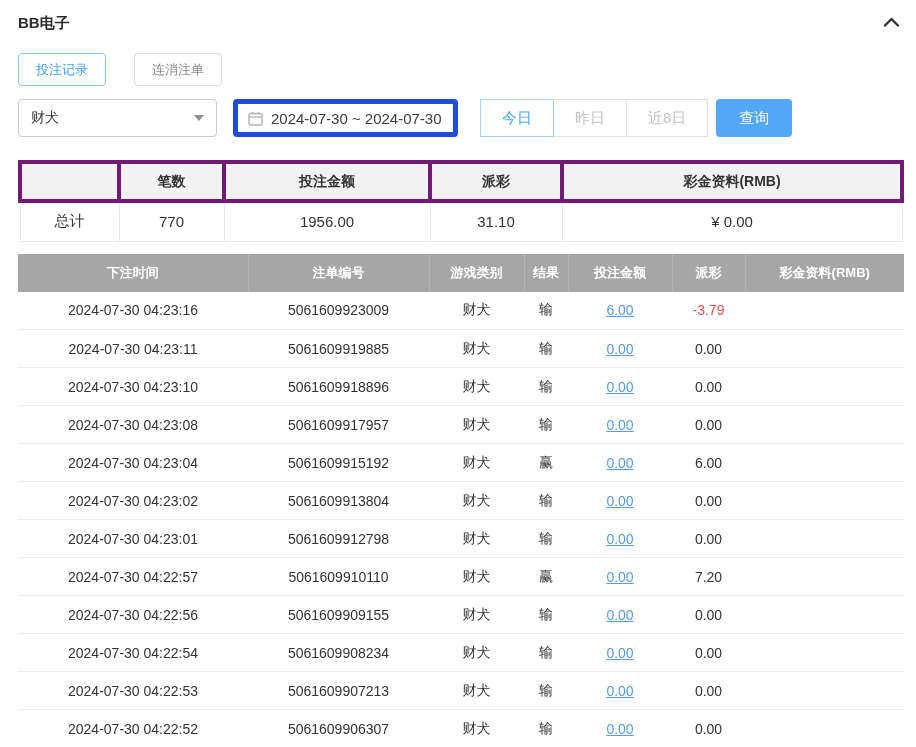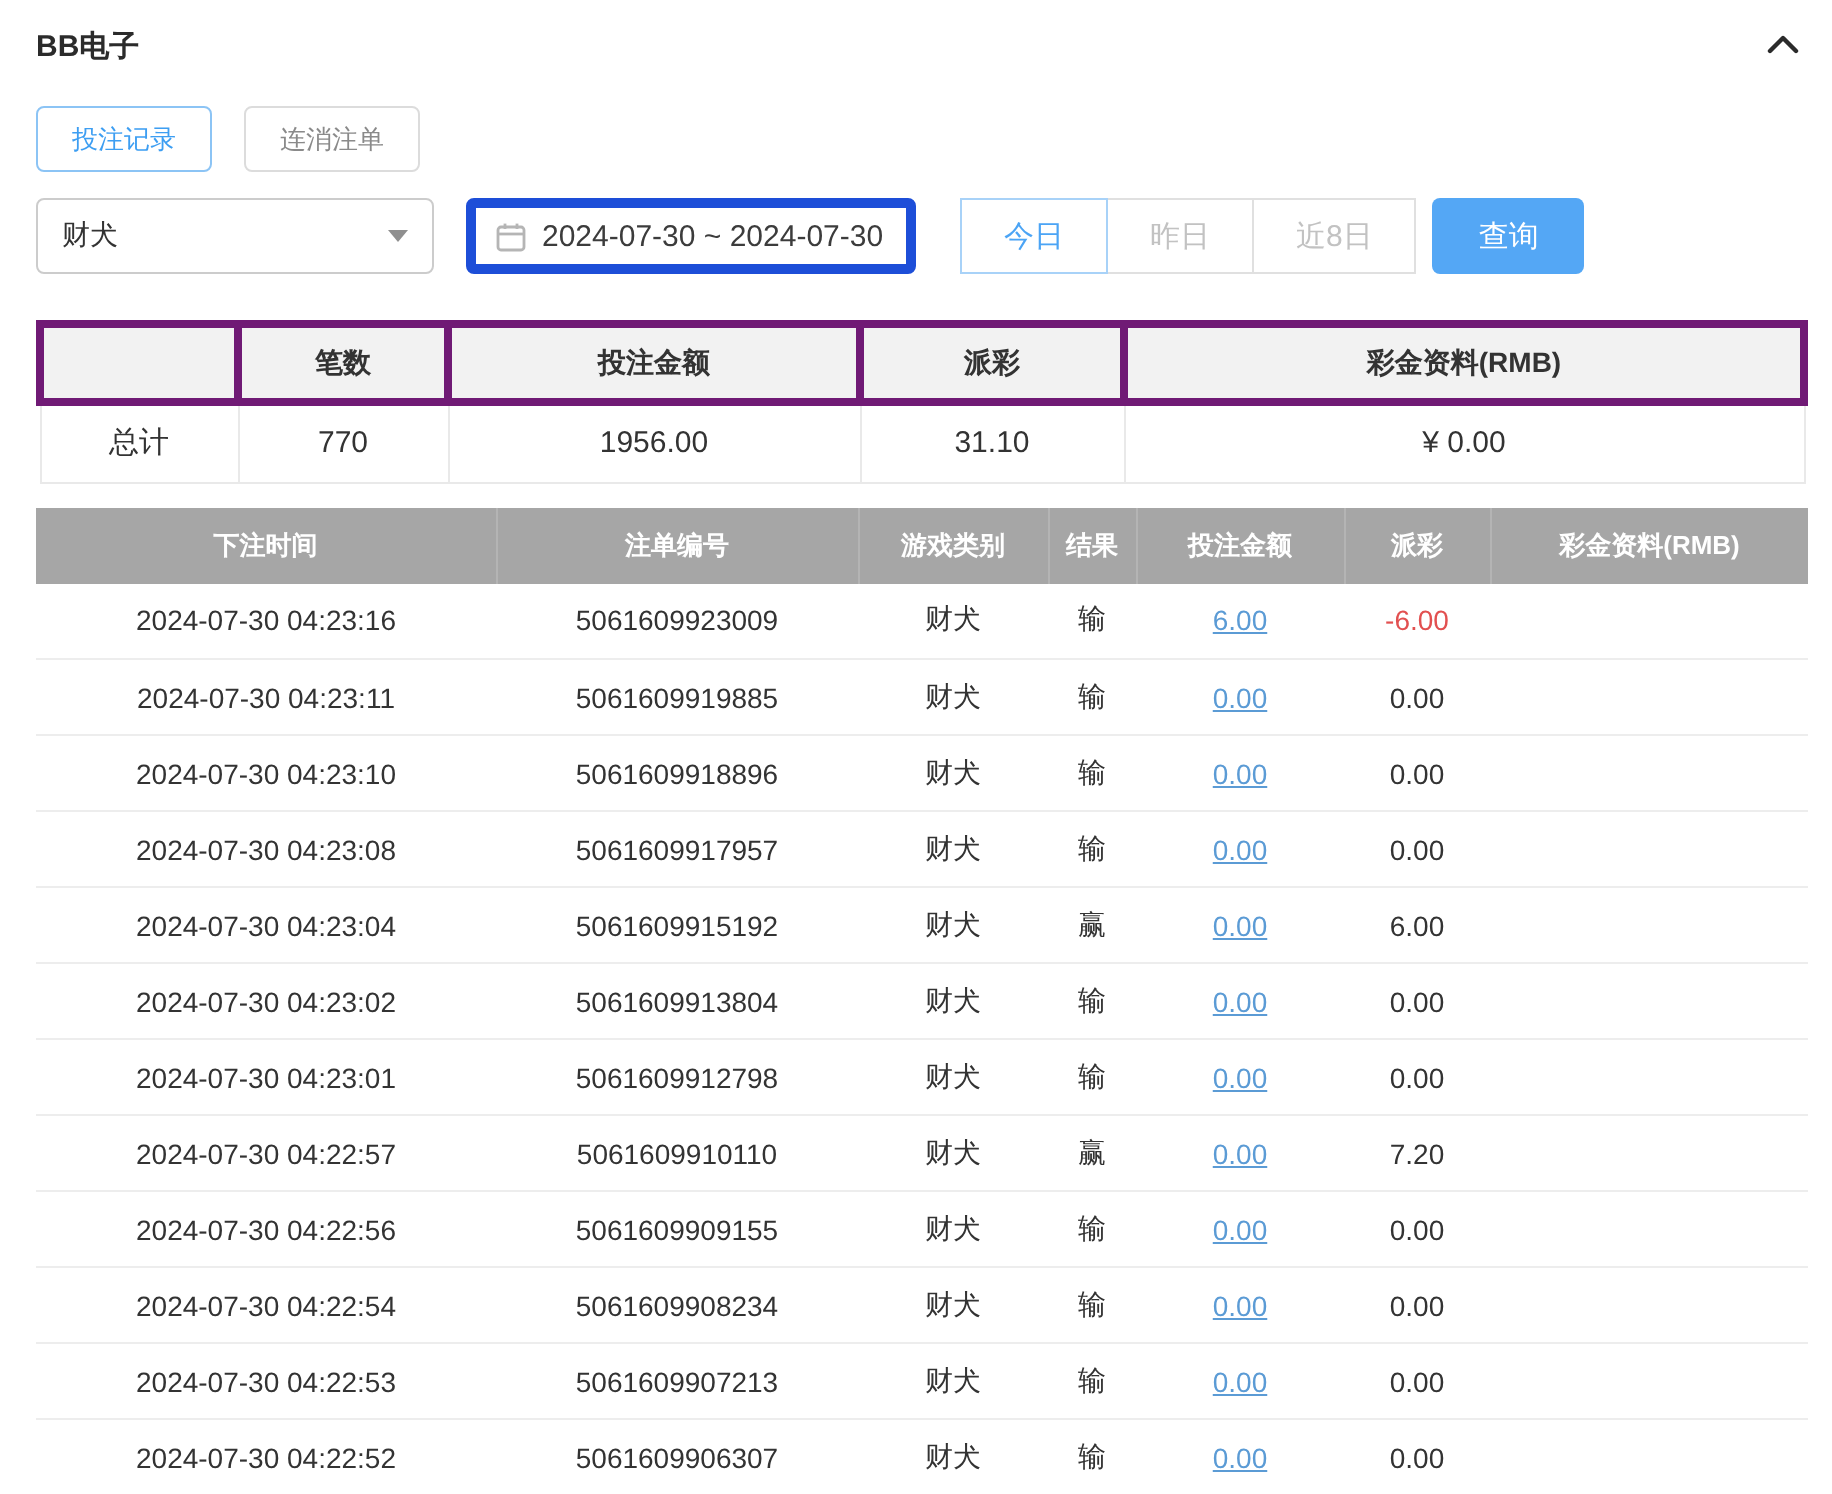--- a/index.html
+++ b/index.html
@@ -11,21 +11,21 @@
     overflow: hidden;
   }
   .page { padding: 14px 12px 0 18px; }
 
   
   .topbar { display: flex; justify-content: space-between; align-items: flex-start; margin-bottom: 20px; }
   .page-title { font-size: 15px; font-weight: bold; color: #2b2b2b; }
   .collapse-btn { background: none; border: none; cursor: pointer; padding: 2px 4px; line-height: 0; }
 
   
-  .tabs { display: flex; gap: 16px; margin-bottom: 13px; }
+  .tabs { display: flex; gap: 28px; margin-bottom: 13px; }
   .tab {
     height: 33px; padding: 0 17px; font-size: 13px; background: #fff;
     border: 1px solid #dcdcdc; border-radius: 4px; color: #8a8a8a; cursor: pointer;
   }
   .tab.active { color: #3d9ef2; border-color: #8cc4f5; }
 
   
   .filters { display: flex; align-items: center; margin-bottom: 23px; }
   .select {
     width: 199px; height: 38px; border: 1px solid #cccccc; border-radius: 4px;
@@ -176,21 +176,21 @@
         <th>彩金资料(RMB)</th>
       </tr>
     </thead>
     <tbody>
         <tr>
     <td>2024-07-30 04:23:16</td>
     <td>5061609923009</td>
     <td>财犬</td>
     <td>输</td>
     <td><a class="bet-link">6.00</a></td>
-    <td class="neg">-6.00</td>
+    <td class="neg">-3.79</td>
     <td></td>
   </tr>
         <tr>
     <td>2024-07-30 04:23:11</td>
     <td>5061609919885</td>
     <td>财犬</td>
     <td>输</td>
     <td><a class="bet-link">0.00</a></td>
     <td>0.00</td>
     <td></td>

